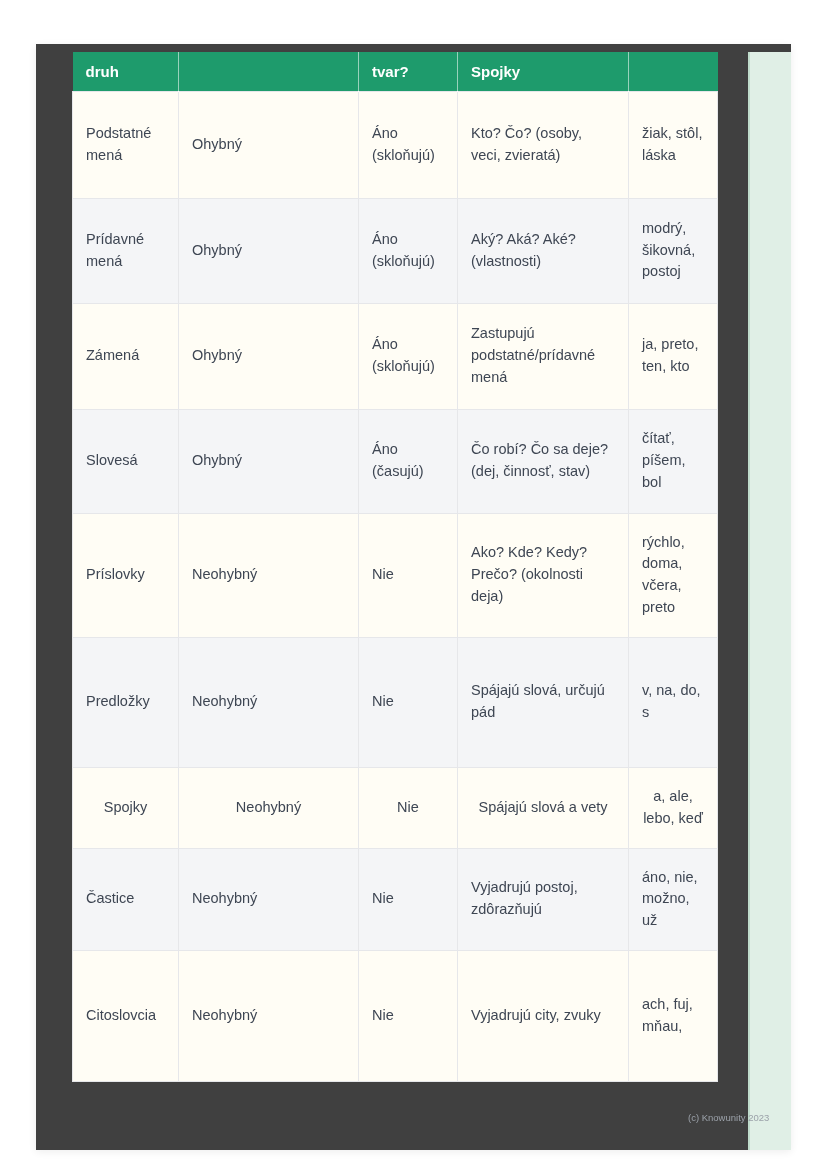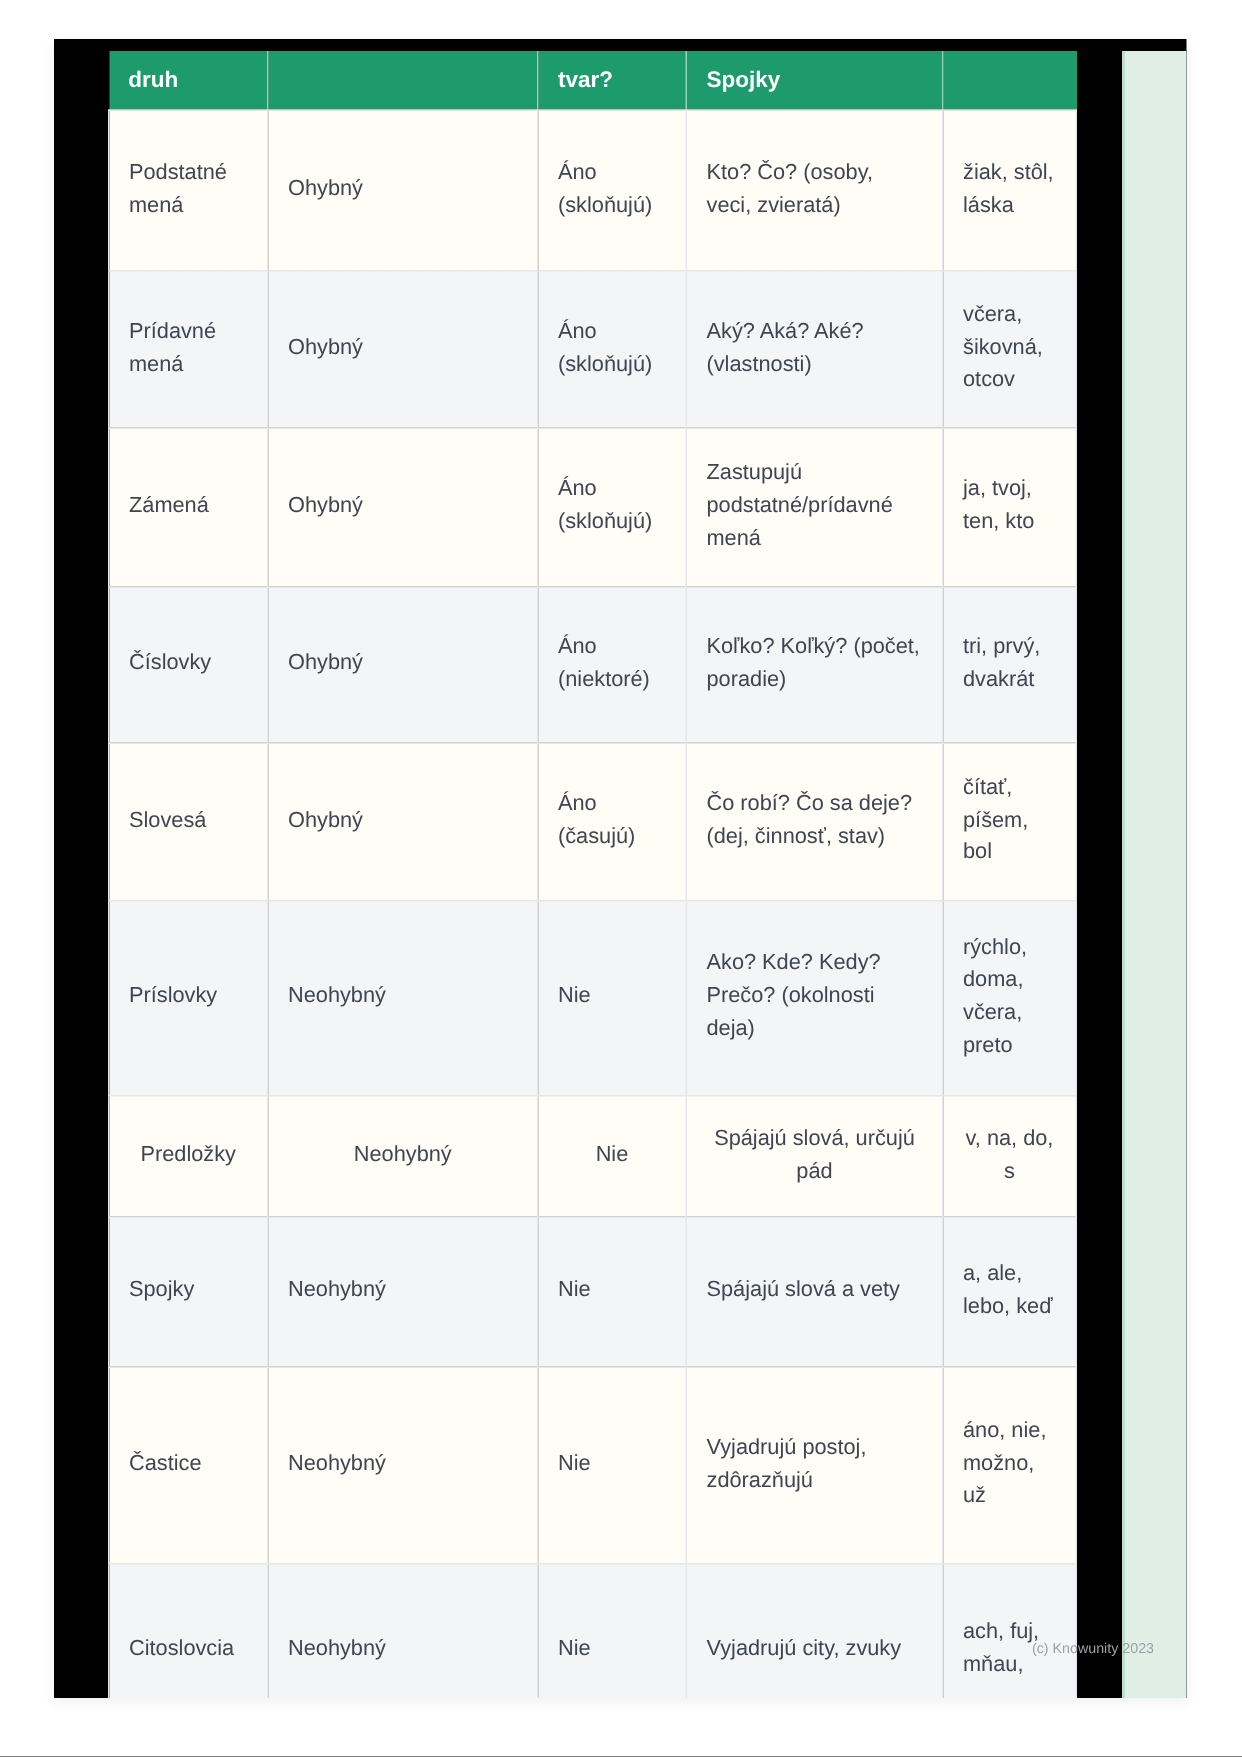--- a/index.html
+++ b/index.html
@@ -10,24 +10,24 @@
     width: 828px;
     height: 1171px;
     background: #ffffff;
     position: relative;
     overflow: hidden;
     font-family: "Liberation Sans", "DejaVu Sans", sans-serif;
   }
   .page {
     position: absolute;
     left: 36px;
-    top: 26px;
+    top: 44px;
     width: 755px;
     height: 1106px;
-    background: #000000;
+    background: #404040;
     box-shadow: 0 2px 8px rgba(0,0,0,0.07);
     overflow: hidden;
   }
   .edge-band {
     position: absolute;
     top: 8px;
     right: 0;
     bottom: 0;
     width: 41px;
     background: #e0efe6;
@@ -115,35 +115,28 @@
         <td class="c1">Ohybný</td>
         <td class="c2">Áno (skloňujú)</td>
         <td class="c3">Kto? Čo? (osoby, veci, zvieratá)</td>
         <td class="c4">žiak, stôl, láska</td>
       </tr>
       <tr>
         <td class="c0">Prídavné mená</td>
         <td class="c1">Ohybný</td>
         <td class="c2">Áno (skloňujú)</td>
         <td class="c3">Aký? Aká? Aké? (vlastnosti)</td>
-        <td class="c4">včera, šikovná, otcov</td>
+        <td class="c4">modrý, šikovná, postoj</td>
       </tr>
       <tr>
         <td class="c0">Zámená</td>
         <td class="c1">Ohybný</td>
         <td class="c2">Áno (skloňujú)</td>
         <td class="c3">Zastupujú podstatné/prídavné mená</td>
-        <td class="c4">ja, tvoj, ten, kto</td>
-      </tr>
-      <tr>
-        <td class="c0">Číslovky</td>
-        <td class="c1">Ohybný</td>
-        <td class="c2">Áno (niektoré)</td>
-        <td class="c3">Koľko? Koľký? (počet, poradie)</td>
-        <td class="c4">tri, prvý, dvakrát</td>
+        <td class="c4">ja, preto, ten, kto</td>
       </tr>
       <tr>
         <td class="c0">Slovesá</td>
         <td class="c1">Ohybný</td>
         <td class="c2">Áno (časujú)</td>
         <td class="c3">Čo robí? Čo sa deje? (dej, činnosť, stav)</td>
         <td class="c4">čítať, píšem, bol</td>
       </tr>
       <tr>
         <td class="c0">Príslovky</td>

